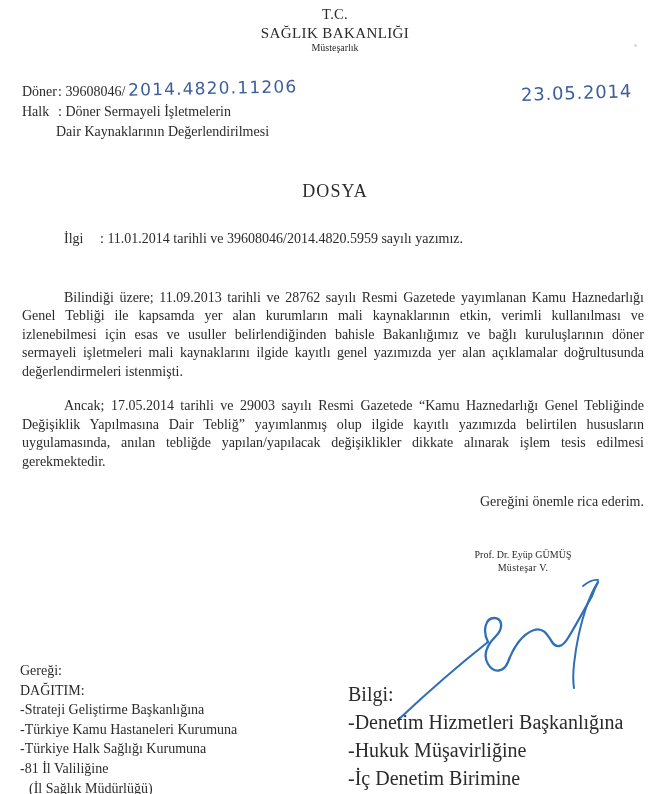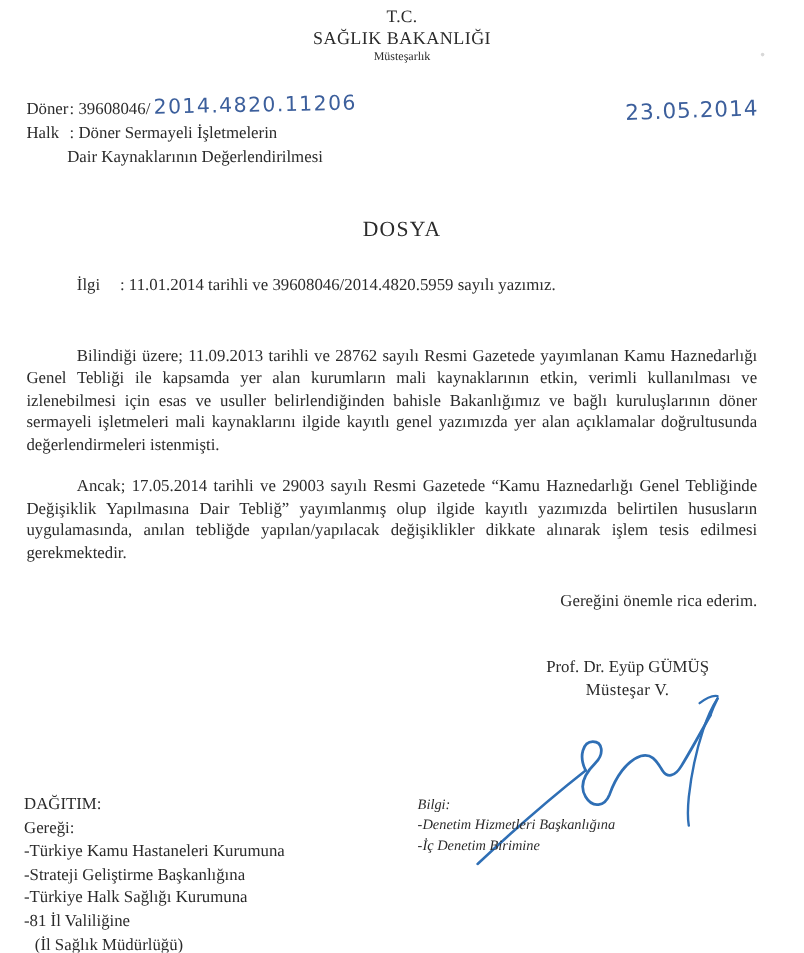--- a/index.html
+++ b/index.html
@@ -112,37 +112,37 @@
     position: absolute;
     left: 22px;
     top: 289px;
     width: 626px;
   }
   .para {
     font-size: 14px;
     line-height: 1.32;
     text-align: justify;
     text-indent: 42px;
-    margin: 0 17px 16px 0;
+    margin: 0 4px 16px 0;
     hyphens: none;
   }
   .para.closing {
     text-indent: 42px;
     text-align: right;
     margin-top: 22px;
   }
 
   
   .signature-block {
     position: absolute;
     left: 400px;
     top: 548px;
     width: 246px;
     text-align: center;
-    font-size: 14px;
+    font-size: 10px;
     line-height: 1.34;
   }
   .sig-name { display: block; }
   .sig-title { display: block; letter-spacing: 0.3px; font-family: Liberation Serif, serif; }
 
   .signature-mark {
     position: absolute;
     left: 370px;
     top: 568px;
     width: 300px;
@@ -155,25 +155,24 @@
     position: absolute;
     left: 20px;
     top: 661px;
     font-size: 14px;
     line-height: 1.40;
     white-space: nowrap;
   }
   .dist-info {
     position: absolute;
     left: 348px;
-    top: 662px;
-    font-size: 12px;
+    top: 680px;
+    font-size: 20px;
     line-height: 1.40;
     white-space: nowrap;
-    font-style: italic;
   }
   .dist-line { display: block; }
   .dist-sub { display: block; padding-left: 9px; }
 
   .speck {
     position: absolute;
     left: 634px;
     top: 44px;
     width: 3px;
     height: 3px;
@@ -229,28 +228,29 @@
              C 118 76, 112 86, 118 96 C 124 106, 134 104, 138 94
              C 143 80, 152 66, 164 62 C 174 59, 178 68, 182 74
              C 186 80, 192 80, 198 70 C 206 57, 214 42, 222 28" fill="none" stroke="#2f6fb5" stroke-width="2.3" stroke-linecap="round" stroke-linejoin="round"></path>
     <path d="M 222 28 C 224 22, 226 18, 228 14" fill="none" stroke="#2f6fb5" stroke-width="2.1" stroke-linecap="round"></path>
     <path d="M 228 14 C 224 20, 220 28, 216 40 C 210 58, 206 78, 204 96
              C 203 106, 203 114, 204 120" fill="none" stroke="#2f6fb5" stroke-width="2.0" stroke-linecap="round"></path>
     <path d="M 213 18 C 218 14, 223 11, 228 12" fill="none" stroke="#2f6fb5" stroke-width="1.9" stroke-linecap="round"></path>
   </svg>
 
   <div class="dist">
+    <span class="dist-line">Gereği:</span>
     <span class="dist-line">DAĞITIM:</span>
-    <span class="dist-line">Gereği:</span>
+    <span class="dist-line">-Strateji Geliştirme Başkanlığına</span>
     <span class="dist-line">-Türkiye Kamu Hastaneleri Kurumuna</span>
-    <span class="dist-line">-Strateji Geliştirme Başkanlığına</span>
     <span class="dist-line">-Türkiye Halk Sağlığı Kurumuna</span>
     <span class="dist-line">-81 İl Valiliğine</span>
     <span class="dist-sub">(İl Sağlık Müdürlüğü)</span>
   </div>
 
   <div class="dist-info">
     <span class="dist-line">Bilgi:</span>
     <span class="dist-line">-Denetim Hizmetleri Başkanlığına</span>
+    <span class="dist-line">-Hukuk Müşavirliğine</span>
     <span class="dist-line">-İç Denetim Birimine</span>
   </div>
 
 </div>
 
 </body></html>

